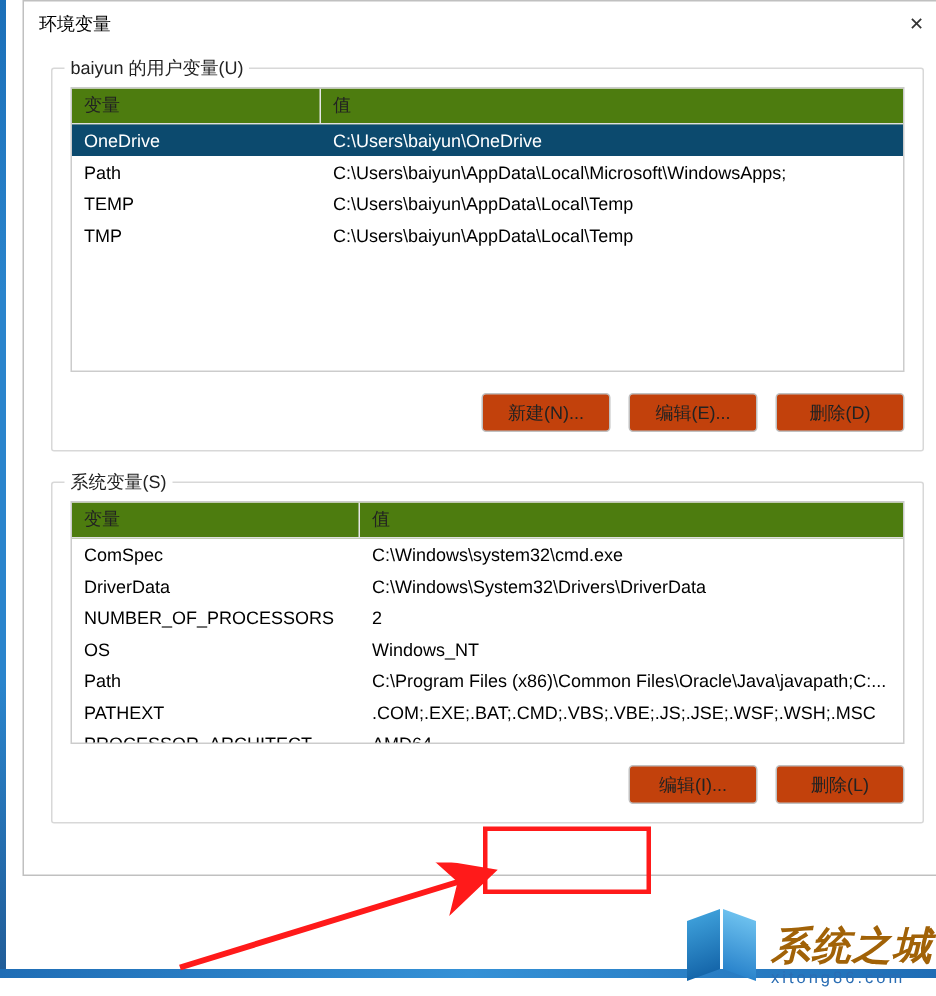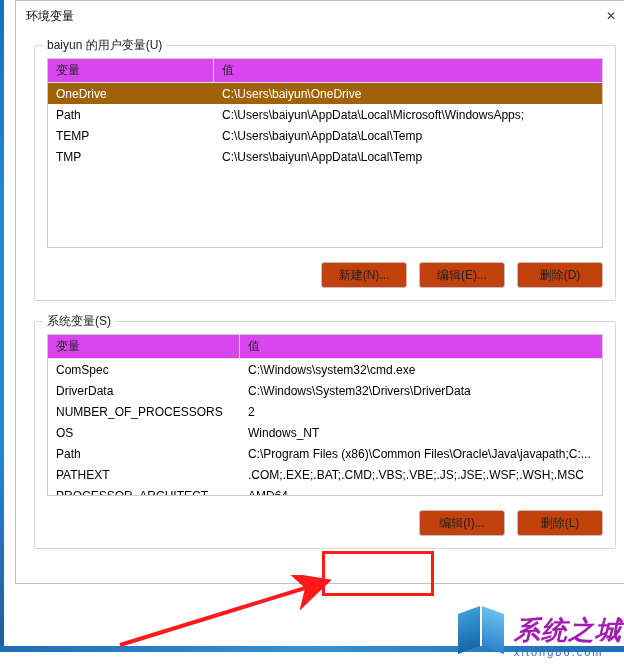--- a/index.html
+++ b/index.html
@@ -8,42 +8,42 @@
   .edge-bottom { position: absolute; left: 0; top: 646px; width: 624px; height: 6px; background: linear-gradient(90deg, #1f6db5, #3591d6 50%, #1f6db5); }
   .dialog { position: absolute; left: 15px; top: 0; width: 620px; background: #fff; border: 1px solid #c0c0c0; }
   .titlebar { height: 30px; display: flex; align-items: center; padding: 0 10px; font-size: 12px; }
   .titlebar .title { flex: 1; }
   .close-btn { width: 46px; height: 30px; display: flex; align-items: center; justify-content: center; font-size: 14px; color: #333; margin-right: -10px; cursor: pointer; }
   .content { padding: 14px 18px; }
   .groupbox { border: 1px solid #d8d8d8; border-radius: 2px; margin-bottom: 20px; padding: 12px 12px 12px 12px; position: relative; }
   .groupbox-title { position: absolute; top: -9px; left: 8px; background: #fff; padding: 0 4px; font-size: 12px; color: #222; }
   .table-wrap { border: 1px solid #ccc; height: 190px; background: #fff; overflow: hidden; }
   .table-wrap.short { height: 162px; }
-  .table-head { display: flex; height: 24px; border-bottom: 1px solid #e0e0e0; background: #d946ef; }
+  .table-head { display: flex; height: 24px; border-bottom: 1px solid #e0e0e0; background: #4d7c0f; }
   .th { padding: 4px 8px; font-size: 12px; color: #222; display: flex; align-items: center; }
   .th:first-child { width: 166px; border-right: 1px solid #e6e6e6; }
   .th:last-child { flex: 1; }
   .table-body { }
   .tr { display: flex; height: 21px; align-items: center; }
-  .tr.selected { background: #a16207; color: #fff; }
+  .tr.selected { background: #0c4a6e; color: #fff; }
   .td { padding: 2px 8px; font-size: 12px; white-space: nowrap; overflow: hidden; text-overflow: ellipsis; }
   .td:first-child { width: 166px; }
   .td:last-child { flex: 1; }
   .sys .th:first-child, .sys .td:first-child { width: 192px; }
   .button-row { display: flex; justify-content: flex-end; gap: 12px; margin-top: 14px; }
   .btn { min-width: 86px; height: 26px; background: #c2410c; border: 1px solid #c0c0c0; border-radius: 3px; font-size: 12px; color: #222; padding: 0 12px; cursor: pointer; display: flex; align-items: center; justify-content: center; }
   .highlight-box { position: absolute; border: 3px solid #ff1a1a; pointer-events: none; }
   .arrow-svg { position: absolute; pointer-events: none; }
   .watermark { position: absolute; right: 2px; bottom: 6px; display: flex; align-items: flex-end; gap: 8px; }
   .wm-icon { width: 50px; height: 54px; position: relative; }
   .wm-half { position: absolute; top: 6px; width: 22px; height: 40px; }
   .wm-half.left { left: 2px; background: linear-gradient(180deg, #3c9dd8, #1566aa); transform: skewY(-20deg); }
   .wm-half.right { left: 26px; background: linear-gradient(180deg, #6cc0ee, #2a84cc); transform: skewY(20deg); }
   .wm-text { text-align: left; }
-  .wm-title { font-size: 26px; font-weight: 700; color: #a21caf; letter-spacing: 1px; font-style: italic; font-family: Liberation Mono, monospace; }
+  .wm-title { font-size: 26px; font-weight: 700; color: #a16207; letter-spacing: 1px; font-style: italic; font-family: Liberation Mono, monospace; }
   .wm-sub { font-size: 11px; color: #2a6db3; letter-spacing: 2px; margin-top: -2px; }
 </style>
 </head>
 <body>
 
 <div class="edge-left"></div>
 <div class="edge-bottom"></div>
 
 <div class="dialog">
   <div class="titlebar">

